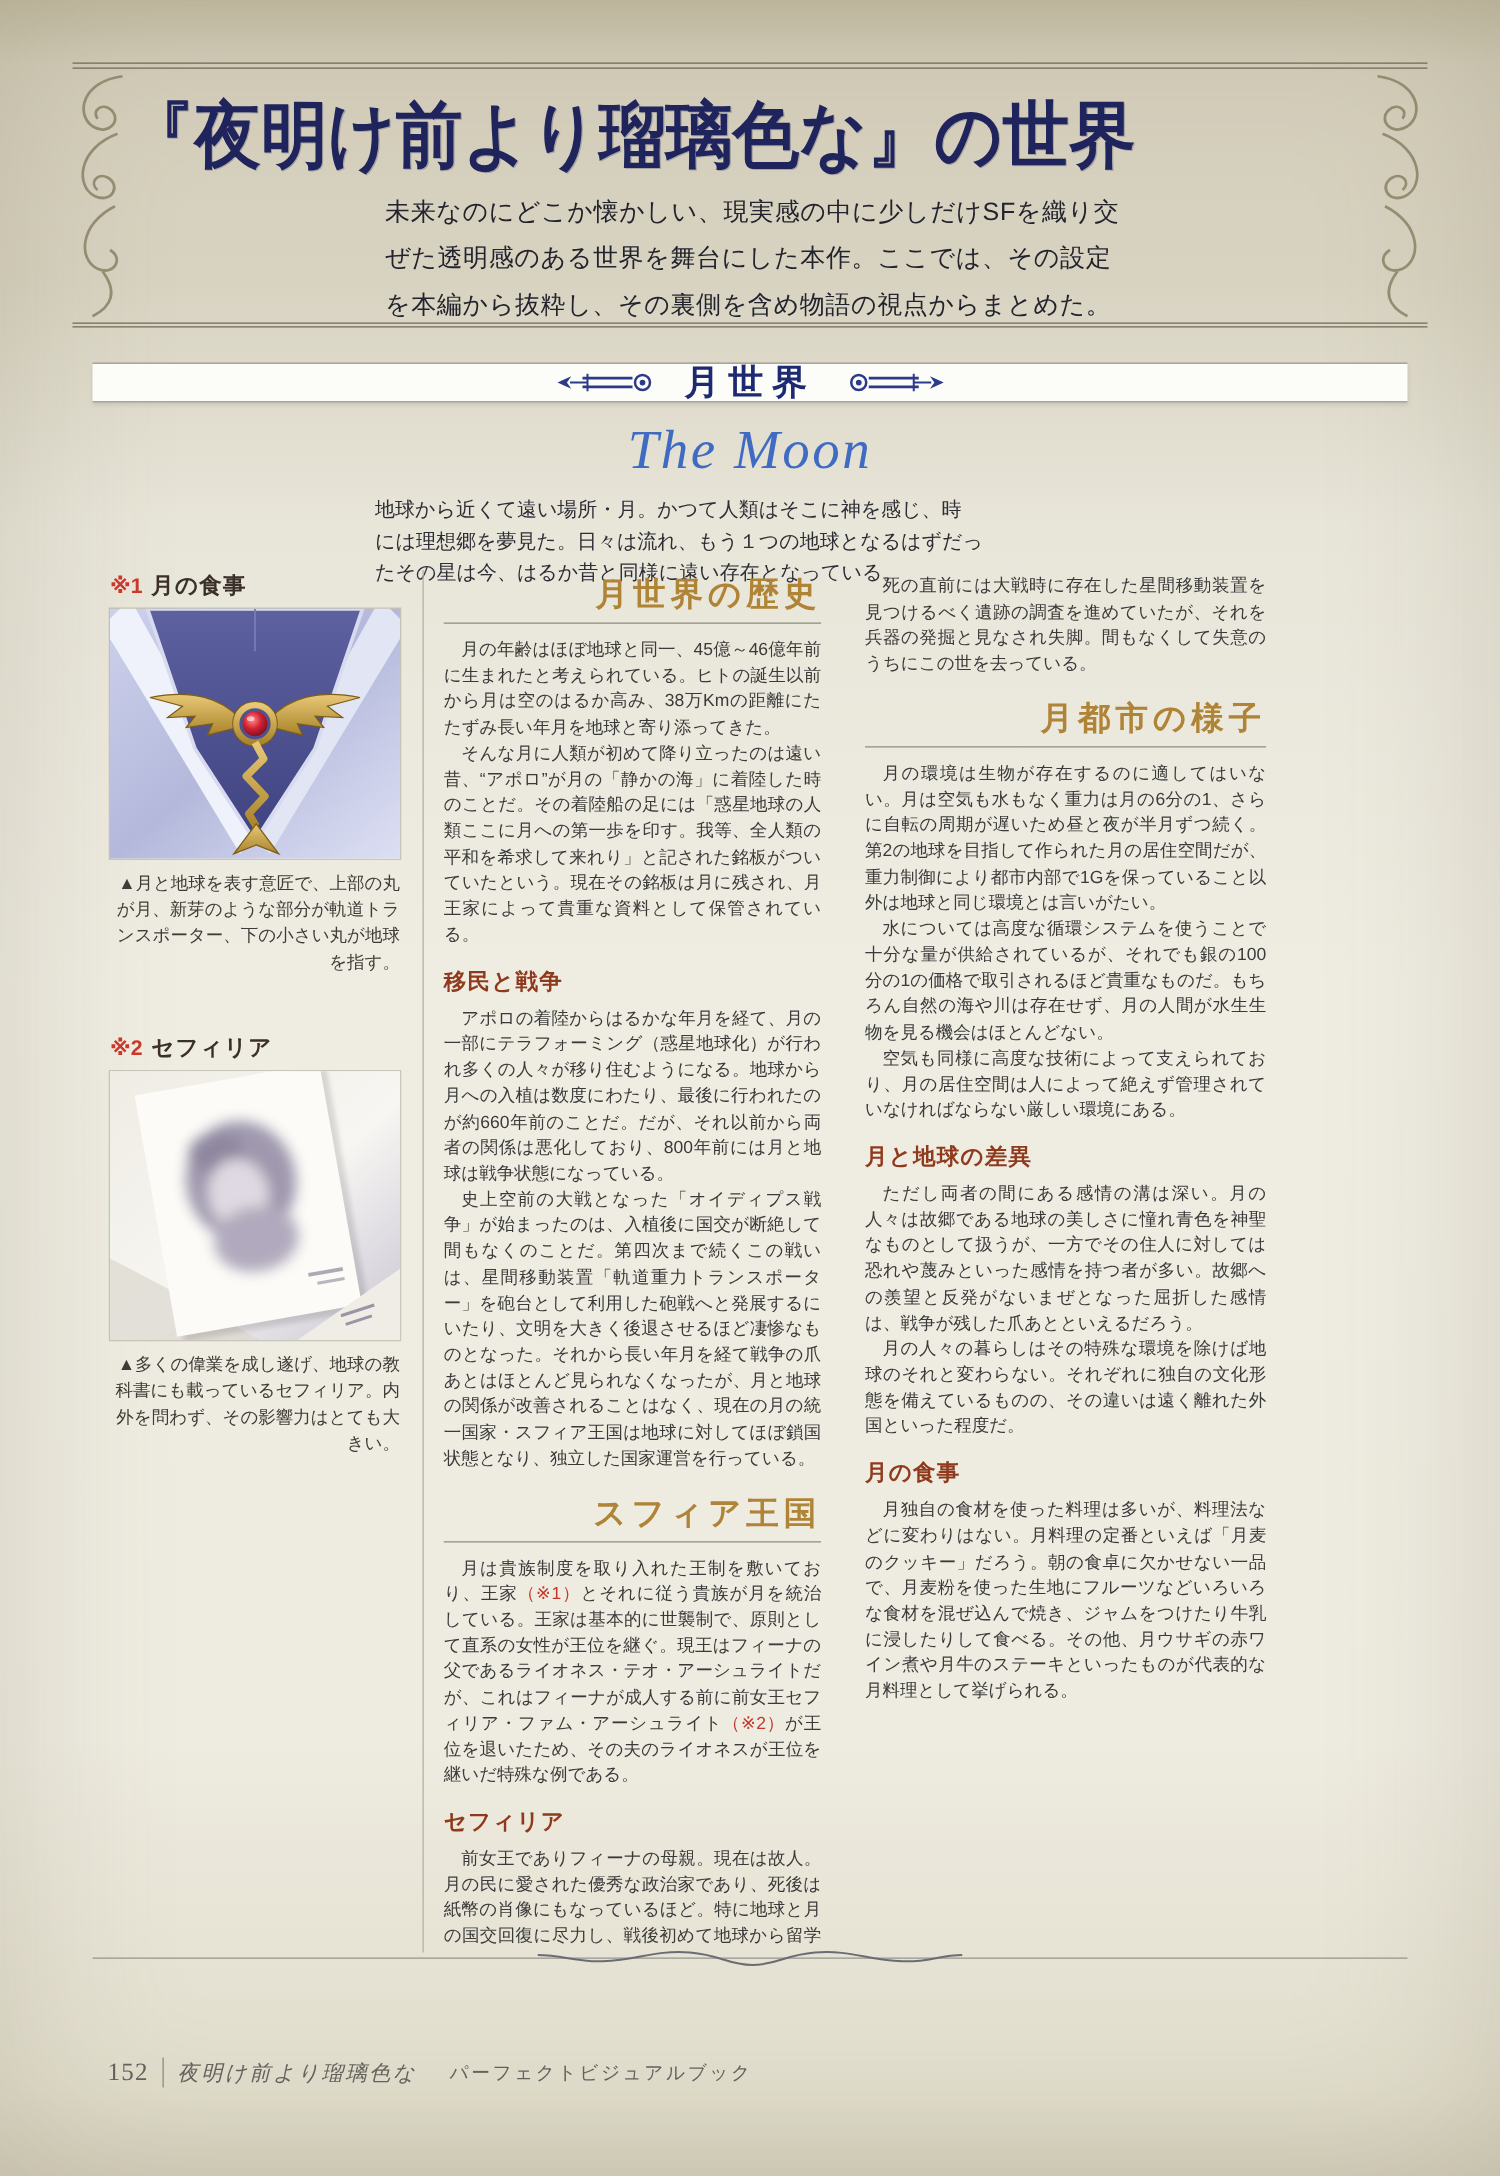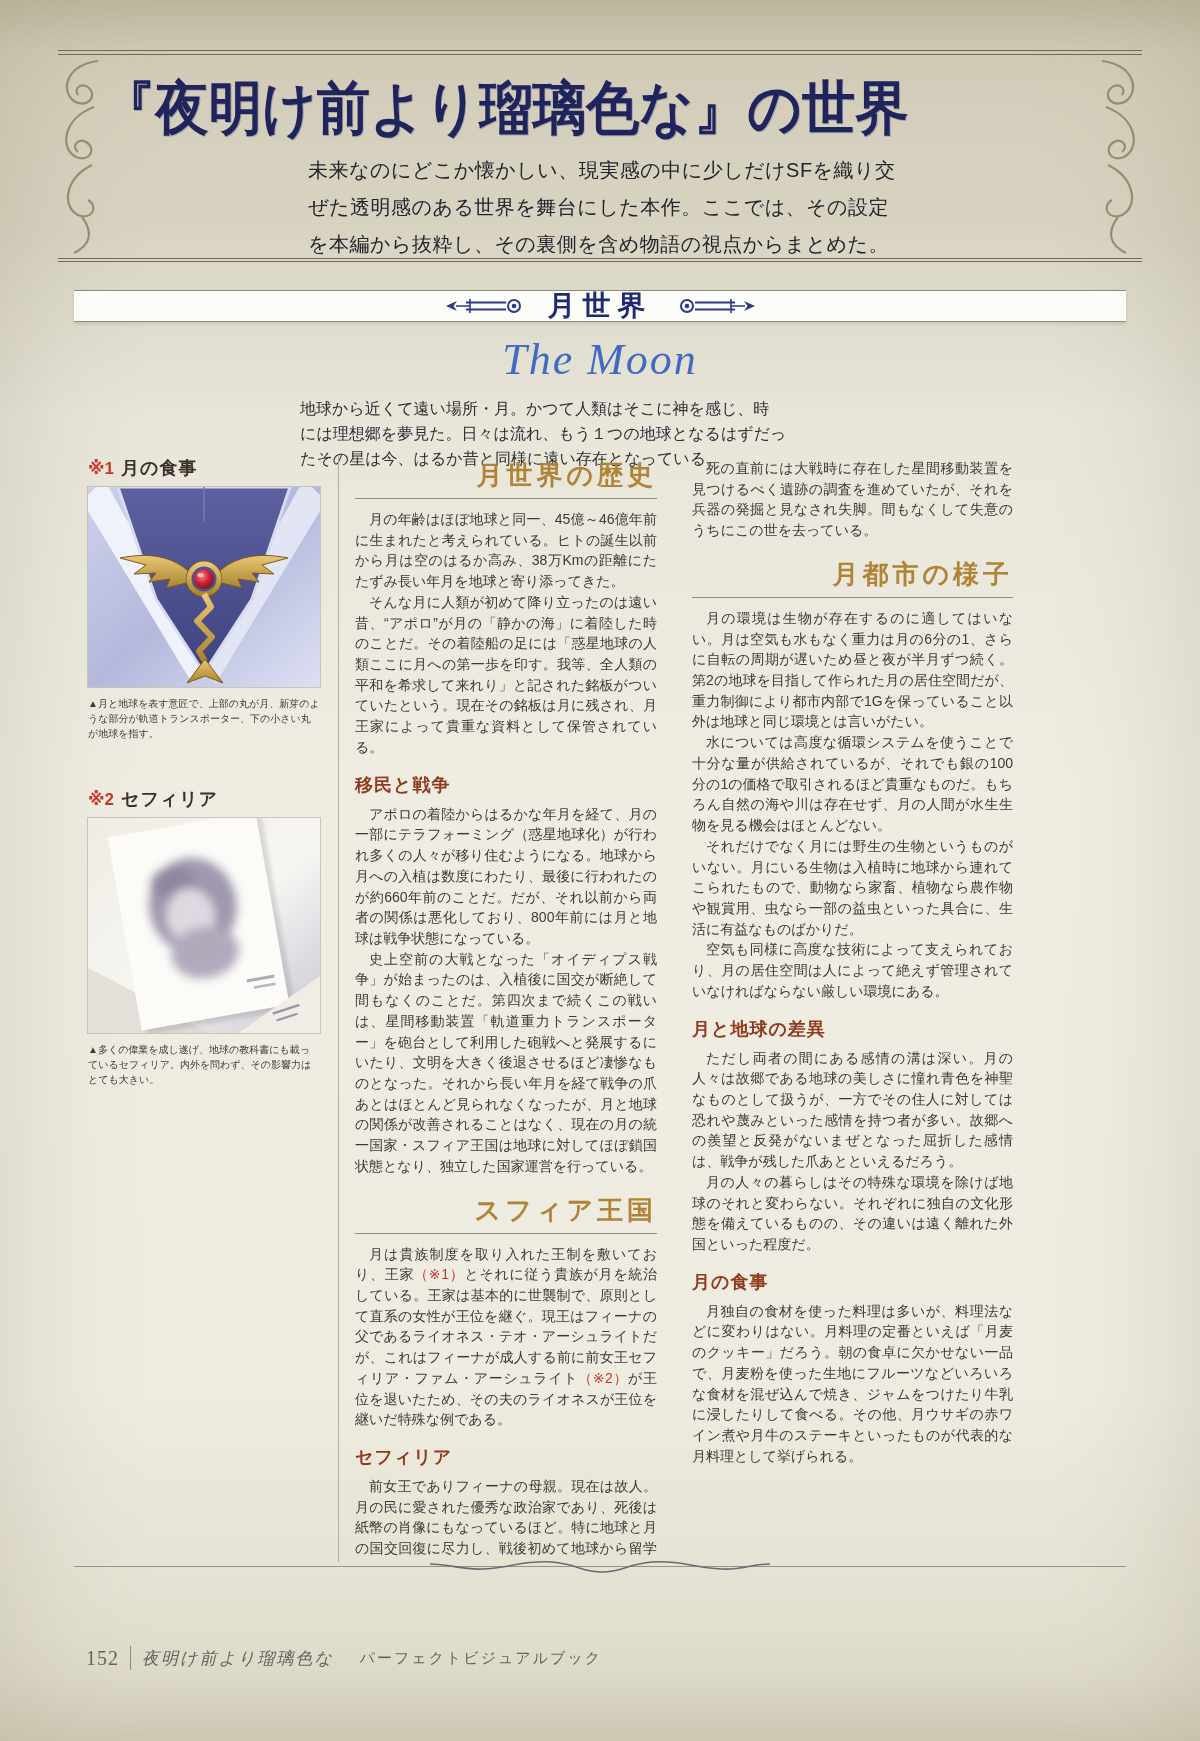--- a/index.html
+++ b/index.html
@@ -40,21 +40,21 @@
     font-family:"Liberation Serif","DejaVu Serif",serif; font-style:italic;
     font-size:44px; color:#3f6cc2; letter-spacing:2px;
   }
   .lead { position:absolute; left:300px; top:396px; font-size:16px; line-height:25px; color:#2d2d35; }
   
   .sidebar { position:absolute; left:88px; top:456px; width:232px; }
   .fig-label { display:flex; align-items:baseline; gap:7px; margin-bottom:7px; }
   .fig-marker { color:#c9382a; font-weight:bold; font-size:17px; }
   .fig-name { color:#3a2f29; font-weight:bold; font-size:18px; letter-spacing:1px; }
   .fig-img { display:block; width:232px; box-shadow:0 0 0 1px rgba(90,85,70,.25); }
-  .caption { margin-top:9px; font-size:10px; line-height:1.5; color:#3f3b38; }
+  .caption { margin-top:9px; font-size:14px; line-height:1.5; color:#3f3b38;text-align:right; }
   .figure2 { margin-top:46px; }
   .col { position:absolute; top:456px; }
   .middle-col { left:338px; width:319px; border-left:1px solid #b3b0a2; padding:2px 0 0 16px; height:1106px; overflow:hidden; }
   .right-col { left:692px; width:321px; padding-top:2px; height:1106px; overflow:hidden; }
   .major-heading {
     font-family:"Liberation Serif","DejaVu Serif",serif; font-weight:700;
     font-size:26px; color:#b08437; letter-spacing:4px;
     border-bottom:1px solid #8e8b7f; padding-bottom:5px; margin:16px 0 10px;text-align:right;
   }
   .major-heading.first { margin-top:0; }
@@ -243,21 +243,20 @@
     <h3 class="sub-heading">セフィリア</h3>
     <p class="body-p">前女王でありフィーナの母親。現在は故人。月の民に愛された優秀な政治家であり、死後は紙幣の肖像にもなっているほど。特に地球と月の国交回復に尽力し、戦後初めて地球から留学生を招き入れている。一方で旧来のしきたりにとらわれない政策が多く保守的な貴族に疎まれていた。</p>
   </section>
 
   <section class="col right-col">
     <p class="body-p">死の直前には大戦時に存在した星間移動装置を見つけるべく遺跡の調査を進めていたが、それを兵器の発掘と見なされ失脚。間もなくして失意のうちにこの世を去っている。</p>
 
     <h2 class="major-heading">月都市の様子</h2>
     <p class="body-p">月の環境は生物が存在するのに適してはいない。月は空気も水もなく重力は月の6分の1、さらに自転の周期が遅いため昼と夜が半月ずつ続く。第2の地球を目指して作られた月の居住空間だが、重力制御により都市内部で1Gを保っていること以外は地球と同じ環境とは言いがたい。</p>
     <p class="body-p">水については高度な循環システムを使うことで十分な量が供給されているが、それでも銀の100分の1の価格で取引されるほど貴重なものだ。もちろん自然の海や川は存在せず、月の人間が水生生物を見る機会はほとんどない。</p>
-    <p class="body-p">それだけでなく月には野生の生物というものがいない。月にいる生物は入植時に地球から連れてこられたもので、動物なら家畜、植物なら農作物や観賞用、虫なら一部の益虫といった具合に、生活に有益なものばかりだ。</p>
     <p class="body-p">空気も同様に高度な技術によって支えられており、月の居住空間は人によって絶えず管理されていなければならない厳しい環境にある。</p>
 
     <h3 class="sub-heading">月と地球の差異</h3>
     <p class="body-p">ただし両者の間にある感情の溝は深い。月の人々は故郷である地球の美しさに憧れ青色を神聖なものとして扱うが、一方でその住人に対しては恐れや蔑みといった感情を持つ者が多い。故郷への羨望と反発がないまぜとなった屈折した感情は、戦争が残した爪あとといえるだろう。</p>
     <p class="body-p">月の人々の暮らしはその特殊な環境を除けば地球のそれと変わらない。それぞれに独自の文化形態を備えているものの、その違いは遠く離れた外国といった程度だ。</p>
 
     <h3 class="sub-heading">月の食事</h3>
     <p class="body-p">月独自の食材を使った料理は多いが、料理法などに変わりはない。月料理の定番といえば「月麦のクッキー」だろう。朝の食卓に欠かせない一品で、月麦粉を使った生地にフルーツなどいろいろな食材を混ぜ込んで焼き、ジャムをつけたり牛乳に浸したりして食べる。その他、月ウサギの赤ワイン煮や月牛のステーキといったものが代表的な月料理として挙げられる。</p>
   </section>
 

